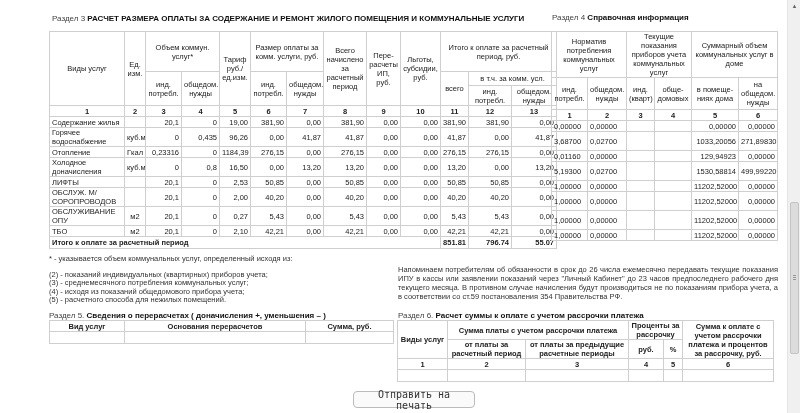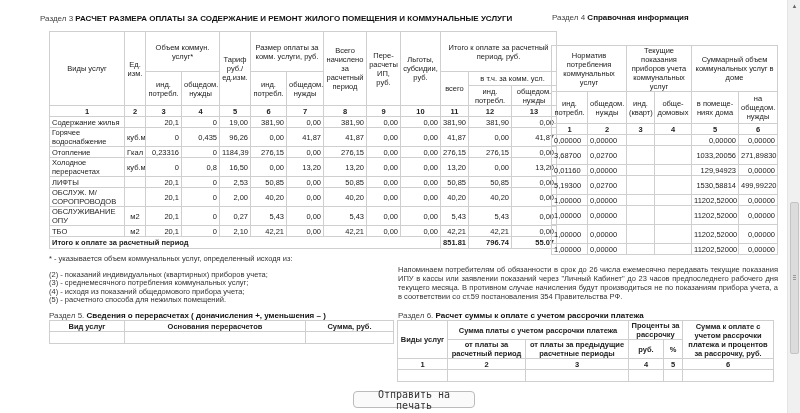--- a/index.html
+++ b/index.html
@@ -39,21 +39,21 @@
     font-size: 6px; color: #666; text-align: center; line-height: 12px; }
   .scroll-thumb {
     position: absolute; left: 2px; top: 202px; width: 9px; height: 152px;
     background: #dcdcdc; border: 1px solid #c4c4c4; border-radius: 2px;
   }
   .grip { position: absolute; left: 2px; width: 3px; height: 1px; background: #999; }
 </style>
 </head>
 <body>
 
-<div class="abs sec-title" style="left:40px;top:14px;">
+<div class="abs sec-title" style="left:52px;top:14px;">
   <span>Раздел 3</span>
   <b>РАСЧЕТ РАЗМЕРА ОПЛАТЫ ЗА СОДЕРЖАНИЕ И РЕМОНТ ЖИЛОГО ПОМЕЩЕНИЯ И КОММУНАЛЬНЫЕ УСЛУГИ</b>
 </div>
 
 <table class="abs" style="left:49px;top:31px;width:507px;">
   <colgroup>
     <col style="width:75px">
       <col style="width:21px">
       <col style="width:36px">
       <col style="width:38px">
@@ -148,21 +148,21 @@
         <td class="r">276,15</td>
         <td class="r">0,00</td>
         <td class="r">276,15</td>
         <td class="r">0,00</td>
         <td class="r">0,00</td>
         <td class="r">276,15</td>
         <td class="r">276,15</td>
         <td class="r">0,00</td>
       </tr>
       <tr style="height:19px">
-        <td class="l">Холодное перерасчетах</td>
+        <td class="l">Холодное доначисления</td>
         <td class="l" style="text-align: center;">куб.м</td>
         <td class="r">0</td>
         <td class="r">0,8</td>
         <td class="r">16,50</td>
         <td class="r">0,00</td>
         <td class="r">13,20</td>
         <td class="r">13,20</td>
         <td class="r">0,00</td>
         <td class="r">0,00</td>
         <td class="r">13,20</td>
@@ -238,21 +238,21 @@
     <td class="r">55.07</td>
   </tr>
 </tbody>
   </table>
 
 <div class="abs sec-title" style="left:552px;top:13px;">
   <span>Раздел 4</span>
   <b>Справочная информация</b>
 </div>
 
-<table class="abs" style="left:551px;top:31px;width:226px;margin-top:14px;">
+<table class="abs" style="left:551px;top:31px;width:226px;">
   <colgroup>
     <col style="width:36px">
       <col style="width:39px">
       <col style="width:28px">
       <col style="width:37px">
       <col style="width:47px">
       <col style="width:39px">
   </colgroup>
   <tbody>
       <tr style="height:42px">

